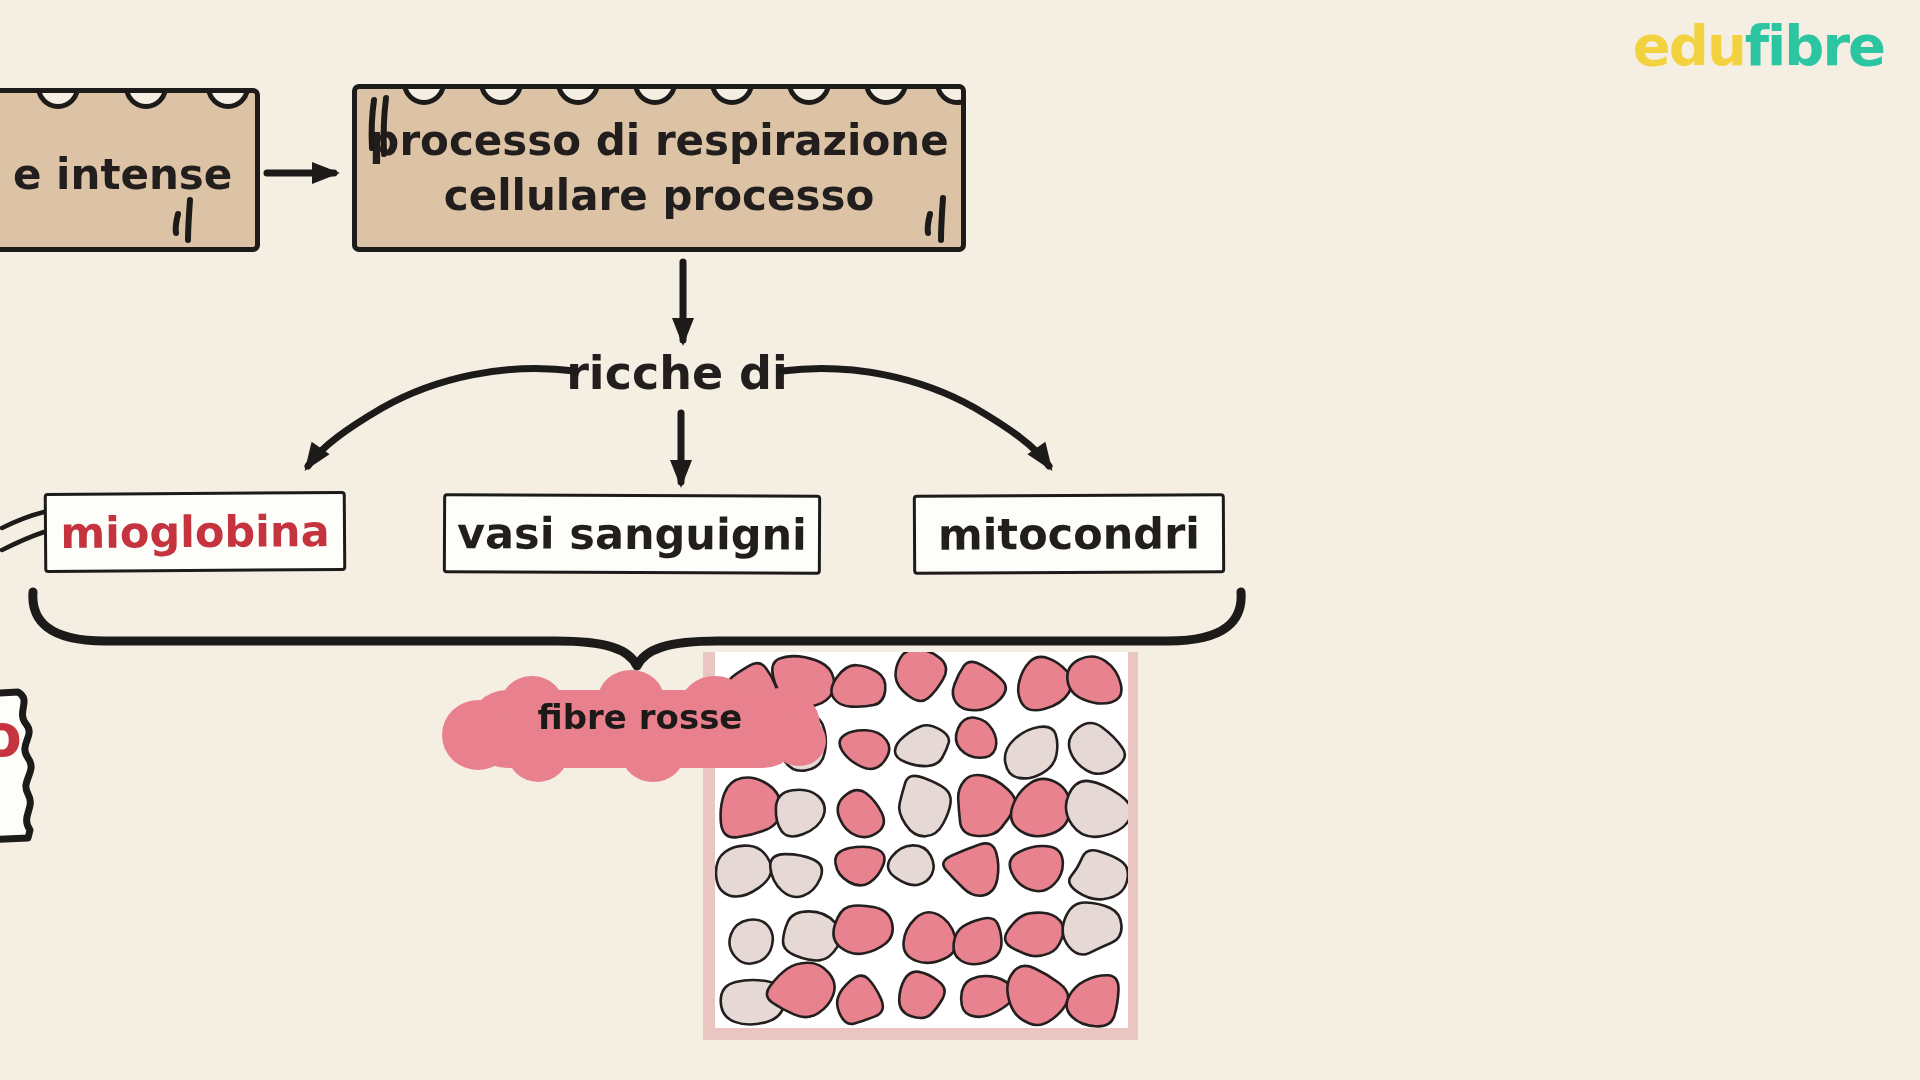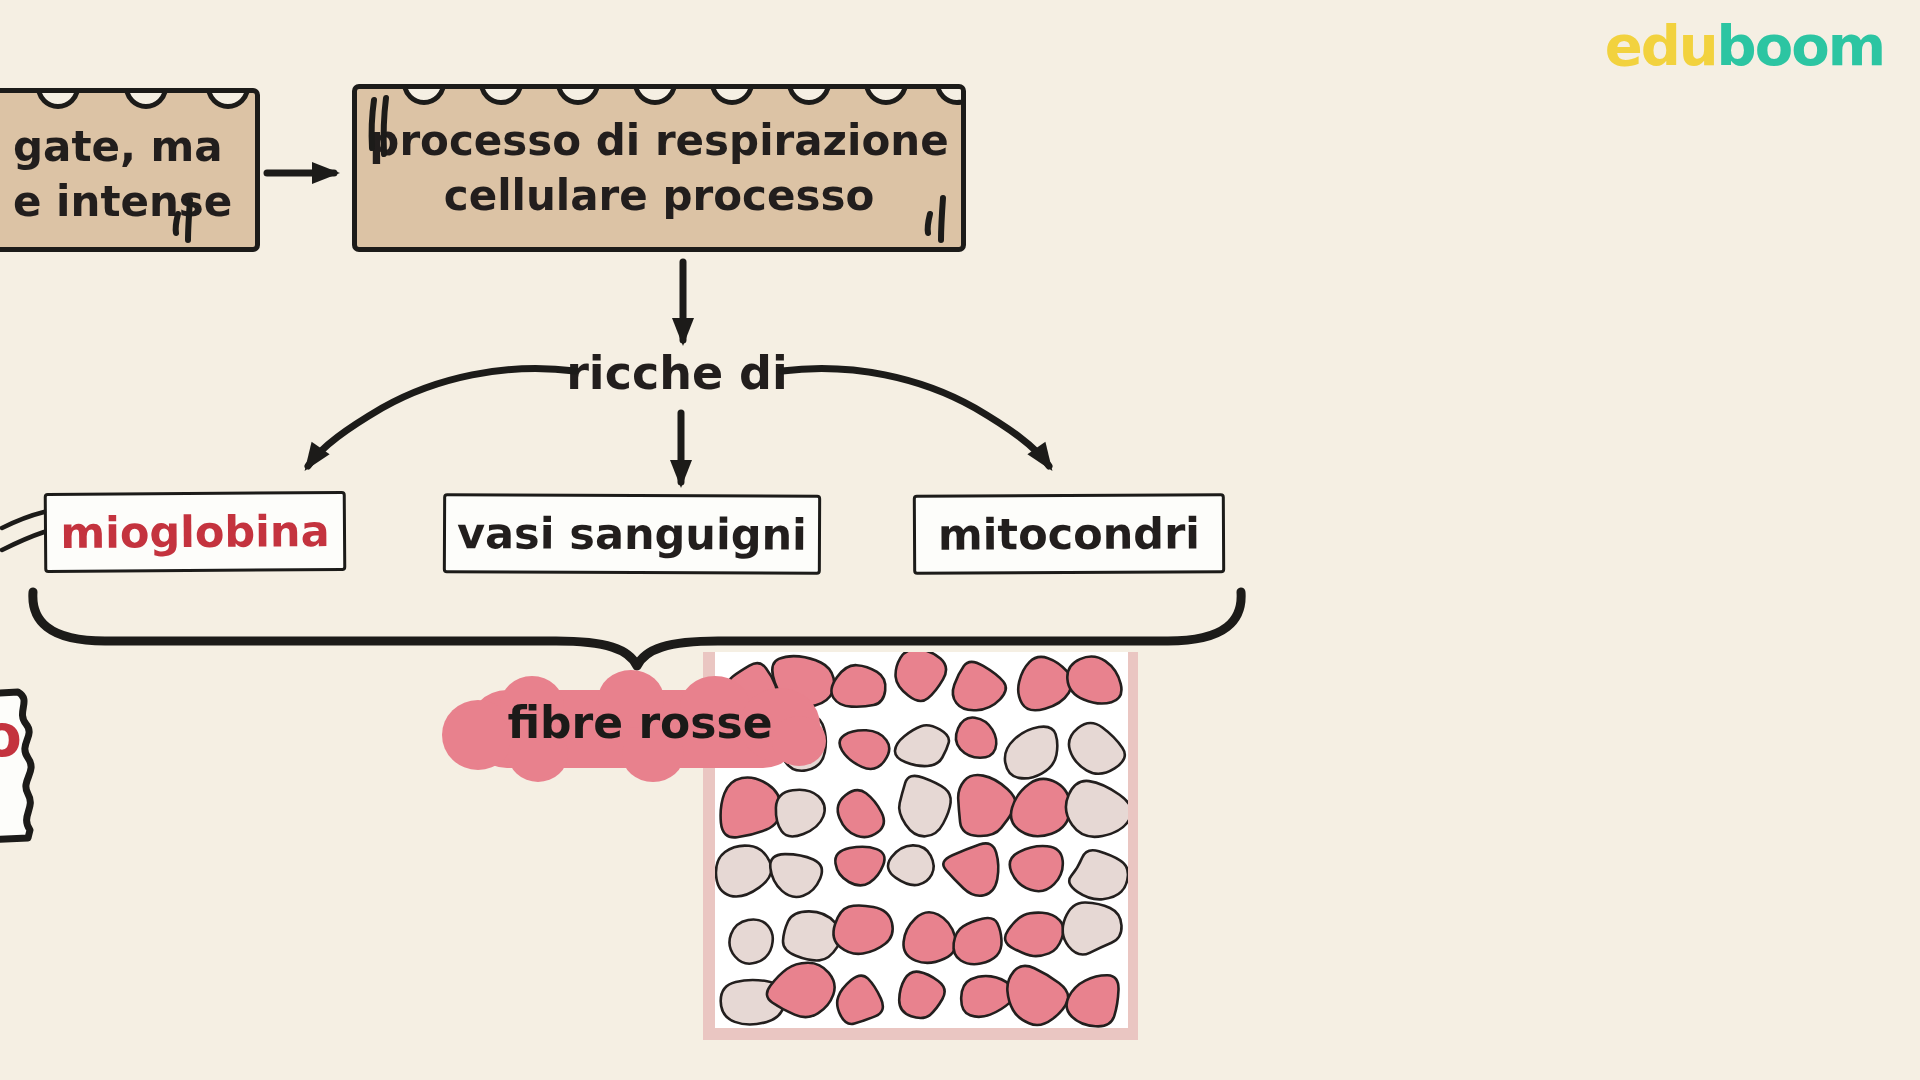--- a/index.html
+++ b/index.html
@@ -68,21 +68,21 @@
     position:absolute;left:703px;top:652px;width:435px;height:388px;z-index:2;
     background:var(--fiber_frame);padding:0 10px 12px 12px;
   }
   .muscle-inner{width:100%;height:100%;background:#ffffff;overflow:hidden;}
 
   
   .highlight{position:absolute;z-index:6;background:var(--highlight_pink);border-radius:50%;}
   .hl-main{left:468px;top:690px;width:334px;height:78px;border-radius:40px;}
   .fibre-label{
     position:absolute;left:640px;top:697px;transform:translateX(-50%);z-index:7;
-    font-weight:bold;font-size:44px;color:#1b1a18;white-space:nowrap;
+    font-weight:bold;font-size:34px;color:#1b1a18;white-space:nowrap;
   }
 </style>
 </head>
 <body>
 
 <div class="stage">
 
   <div class="muscle">
     <div class="muscle-inner">
       <svg width="413" height="376" viewBox="0 0 413 376" xmlns="http://www.w3.org/2000/svg">
@@ -126,30 +126,29 @@
           <path d="M 136.2 328.1 Q 146.0 319.8 153.0 326.6  Q 159.9 333.5 165.9 346.6  Q 171.8 359.7 160.0 364.4  Q 148.1 369.1 139.5 371.5  Q 130.9 373.9 125.6 363.4  Q 120.2 352.8 123.3 344.7  Q 126.3 336.5 136.2 328.1 Z" fill="#e8828e" stroke="#231f1e" stroke-width="2.6" stroke-linejoin="round"></path>
           <path d="M 223.2 329.0 Q 233.4 336.6 227.4 347.0  Q 221.5 357.3 215.0 362.9  Q 208.4 368.4 196.2 364.3  Q 184.0 360.1 184.2 347.9  Q 184.5 335.7 189.8 327.0  Q 195.1 318.4 204.0 319.9  Q 212.9 321.3 223.2 329.0 Z" fill="#e8828e" stroke="#231f1e" stroke-width="2.6" stroke-linejoin="round"></path>
           <path d="M 246.2 345.8 Q 246.6 331.7 255.9 327.3  Q 265.2 323.0 276.0 324.4  Q 286.9 325.8 296.1 333.6  Q 305.3 341.4 295.7 349.9  Q 286.1 358.5 275.2 362.6  Q 264.4 366.7 255.1 363.3  Q 245.8 359.9 246.2 345.8 Z" fill="#e8828e" stroke="#231f1e" stroke-width="2.6" stroke-linejoin="round"></path>
           <path d="M 299.0 319.2 Q 306.5 310.4 319.4 316.2  Q 332.3 322.1 344.0 331.0  Q 355.7 339.8 352.4 349.1  Q 349.0 358.4 337.1 367.3  Q 325.3 376.2 314.0 371.3  Q 302.8 366.5 298.0 358.0  Q 293.3 349.5 292.4 338.8  Q 291.6 328.1 299.0 319.2 Z" fill="#e8828e" stroke="#231f1e" stroke-width="2.6" stroke-linejoin="round"></path>
           <path d="M 353.7 344.9 Q 359.2 334.0 370.2 328.6  Q 381.2 323.1 392.6 323.3  Q 404.0 323.6 403.5 337.9  Q 402.9 352.3 399.3 363.9  Q 395.6 375.5 380.4 374.3  Q 365.2 373.1 356.7 364.5  Q 348.2 355.8 353.7 344.9 Z" fill="#e8828e" stroke="#231f1e" stroke-width="2.6" stroke-linejoin="round"></path>
         </svg>
     </div>
   </div>
 
   <div class="logo">
-    <span class="edu">edu</span><span class="boom">boom</span>
+    <span class="edu">edu</span><span class="boom">fibre</span>
   </div>
 
   <div class="ticket" id="box-left">
 
     <span class="notch" style="left:101px"></span>
     <span class="notch" style="left:189px"></span>
     <span class="notch" style="left:271px"></span>
     <div class="ticket-text">
-      <span>gate, ma</span>
       <span>e intense</span>
     </div>
   </div>
 
   <div class="ticket" id="box-process">
     <span class="notch" style="left:45px"></span>
     <span class="notch" style="left:122px"></span>
     <span class="notch" style="left:199px"></span>
     <span class="notch" style="left:276px"></span>
     <span class="notch" style="left:353px"></span>

